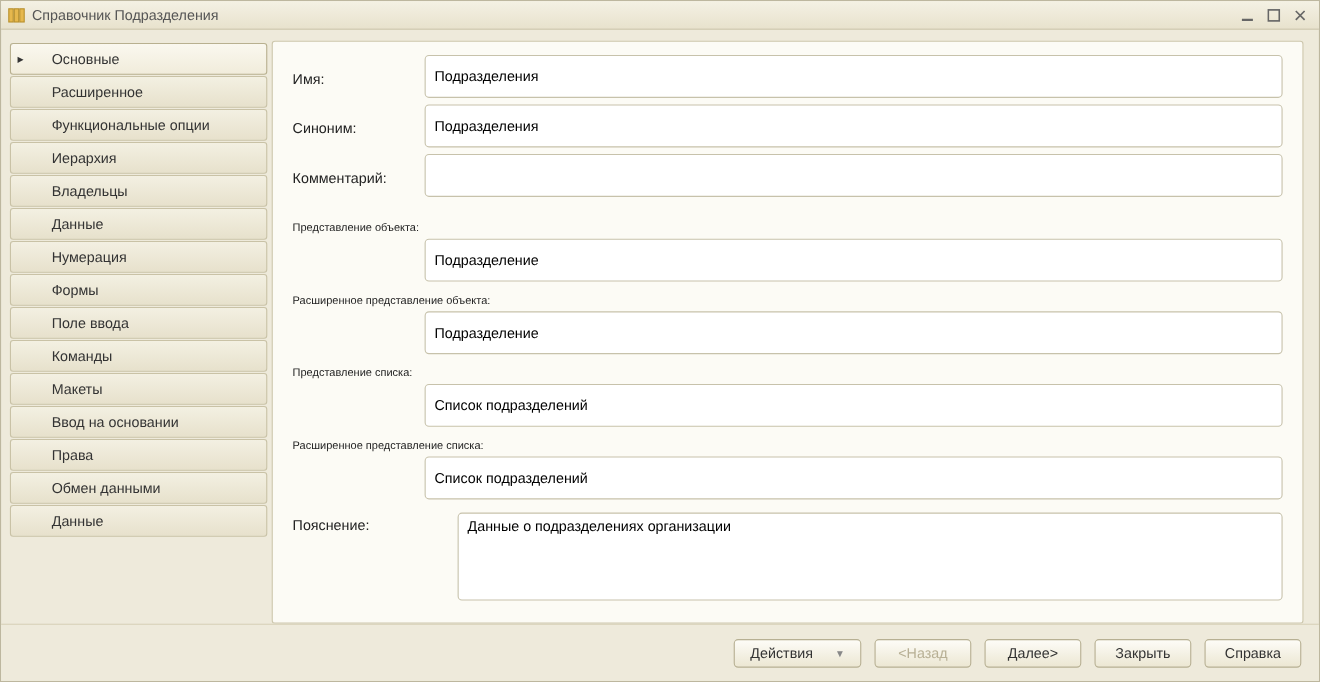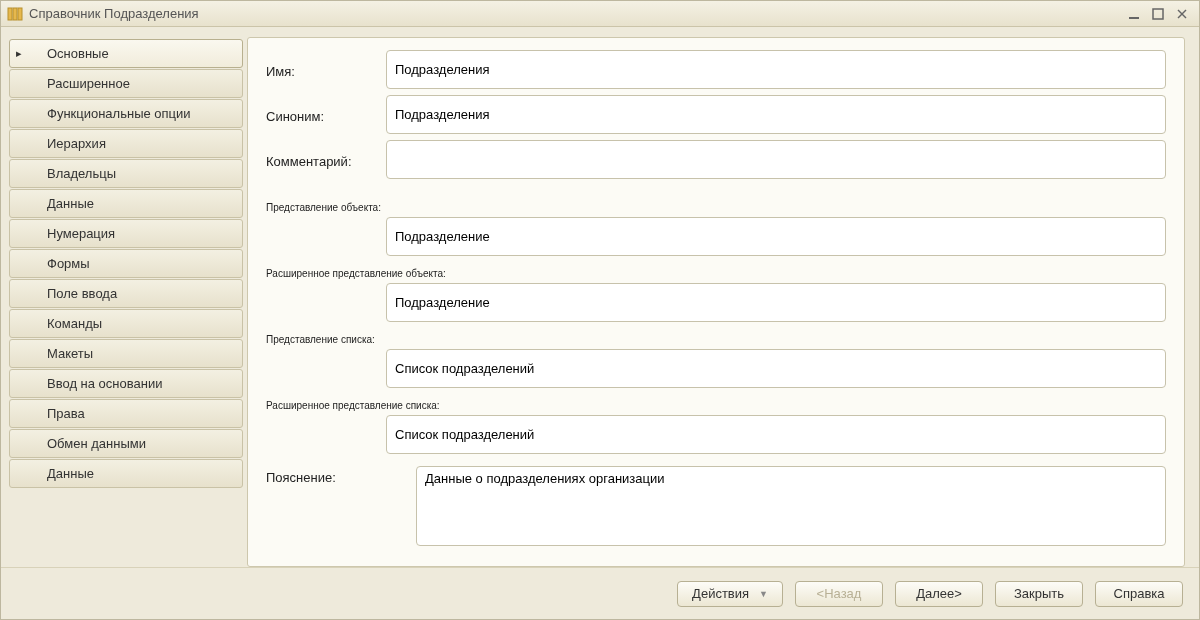--- a/index.html
+++ b/index.html
@@ -165,21 +165,21 @@
     background: linear-gradient(#fdfcf7, #ece7d3);
     border: 1px solid #b7b093;
     border-radius: 4px;
     font-size: 13px;
     color: #333;
     padding: 0 14px;
     display: inline-flex;
     align-items: center;
     justify-content: center;
     cursor: pointer;
-    gap: 10px;
+    gap: 20px;
   }
   .btn.disabled {
     color: #b8b095;
     cursor: default;
   }
   .dropdown-caret {
     font-size: 9px;
     color: #888;
   }
 </style>

